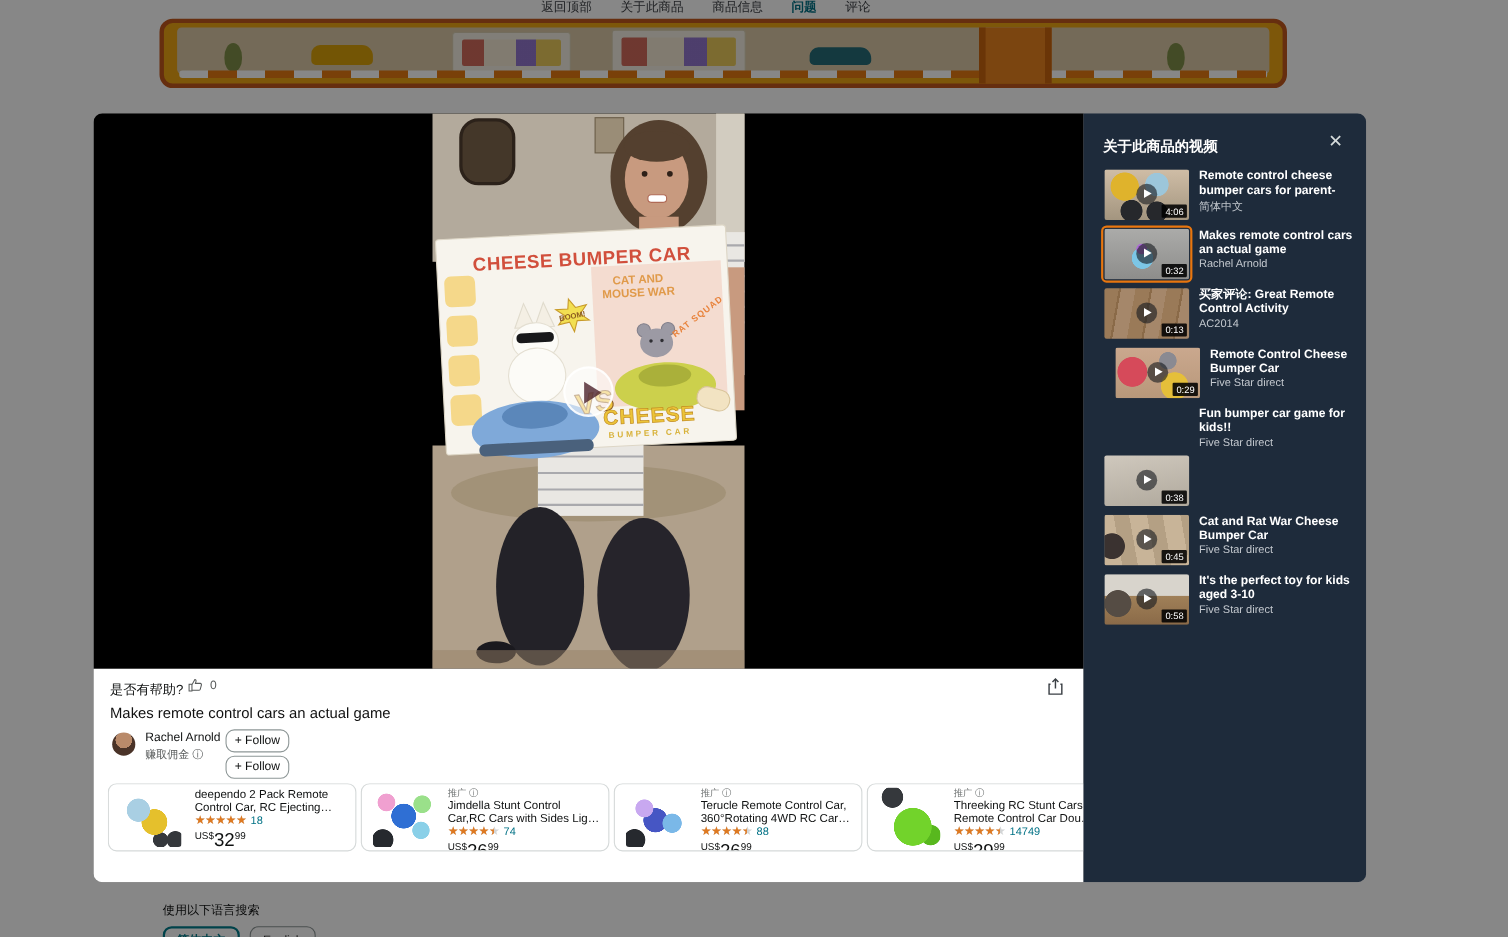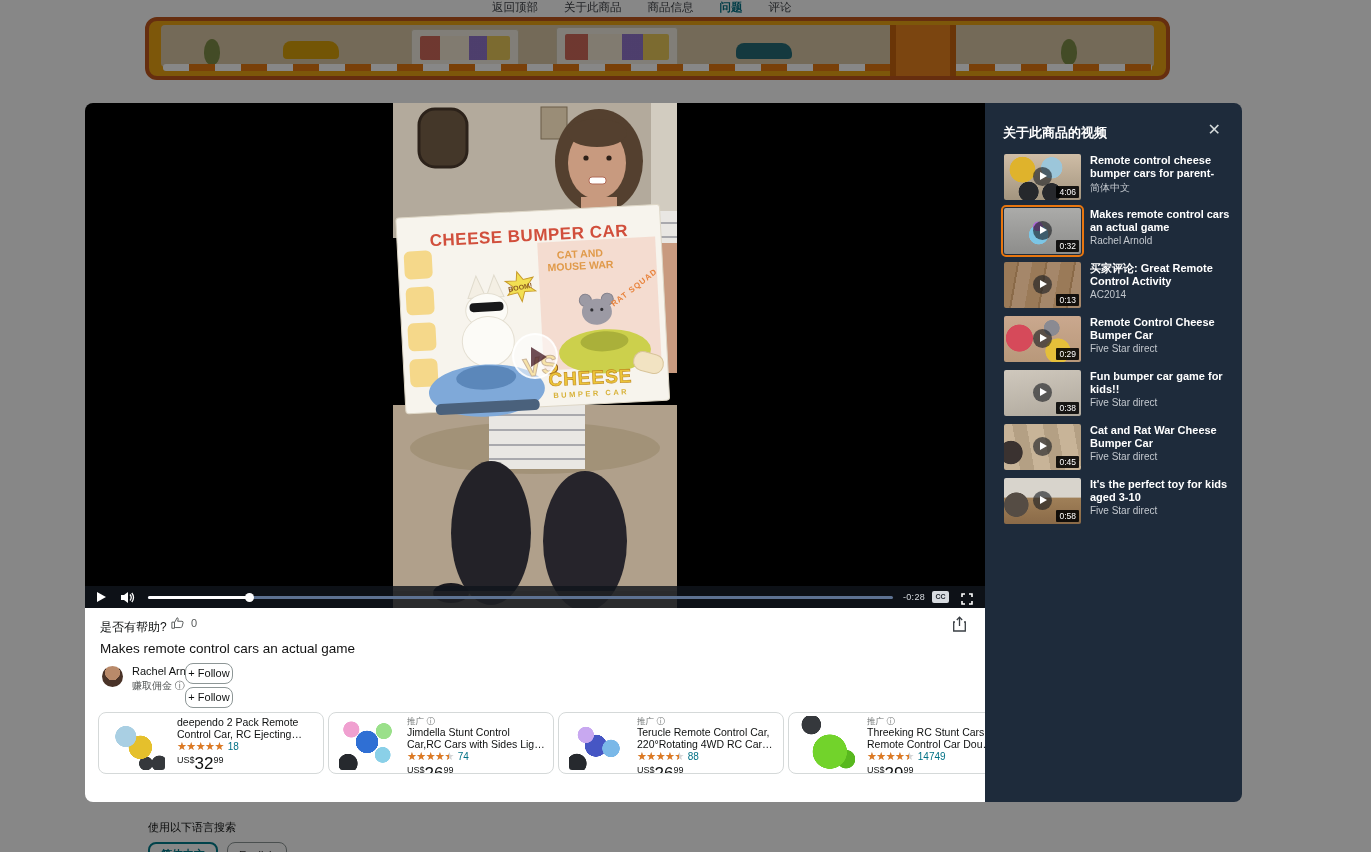--- a/index.html
+++ b/index.html
@@ -57,21 +57,21 @@
   .info-panel { position:absolute; left:0; top:505px; width:900px; height:194px; background:#fff; }
   .helpful-label { position:absolute; left:15px; top:11px; font-size:12px; color:#0f1111; }
   .thumb-btn { position:absolute; left:86px; top:8px; display:flex; align-items:center; gap:6px; cursor:pointer; color:#565959; }
   .thumb-count { font-size:11px; }
   .share-btn { position:absolute; right:18px; top:8px; cursor:pointer; }
   .vp-title { position:absolute; left:15px; top:33px; font-size:13.5px; color:#111; }
   .avatar { position:absolute; left:17px; top:58px; width:21px; height:21px; border-radius:50%;
      background:radial-gradient(circle at 50% 32%, #b98a6a 0 42%, #4a3328 43%); }
   .author-name { position:absolute; left:47px; top:57px; font-size:11px; color:#0f1111; }
   .author-badge { position:absolute; left:47px; top:71px; font-size:10px; color:#565959; }
-  .follow-btn { position:absolute; left:100px; width:48px; height:21px; background:#fff; border:1px solid #8d9696; border-radius:8px;
+  .follow-btn { position:absolute; left:120px; width:58px; height:21px; background:#fff; border:1px solid #8d9696; border-radius:8px;
      font-size:11px; color:#0f1111; text-align:center; line-height:19px; cursor:pointer; }
   .follow-1 { top:55px; } .follow-2 { top:79px; }
 
   .cards { position:absolute; left:13px; right:0; top:104px; height:66px; display:flex; gap:4px; overflow:hidden; }
   .card { flex:0 0 226px; height:62px; background:#fff; border:1px solid #d5d9d9; border-radius:8px; display:flex; cursor:pointer; }
   .card .imgbox { flex:0 0 76px; display:flex; align-items:center; justify-content:center; }
   .card .img { width:56px; height:54px; border-radius:3px; }
   .card .txt { flex:1; padding:3px 6px 0 2px; overflow:hidden; }
   .sponsored-row { font-size:8.5px; color:#6f7373; height:10px; }
   .card-title { font-size:10.5px; line-height:12px; color:#0f1111; max-height:24px; overflow:hidden; }
@@ -128,22 +128,22 @@
      linear-gradient(180deg,#cfbda6,#a3957f); }
   .sb-thumb.t1 { background:
      radial-gradient(circle at 44% 40%, #ad6cd6 0 9%, transparent 10%),
      radial-gradient(circle at 45% 58%, #7cc6e6 0 19%, transparent 20%),
      linear-gradient(180deg,#ababa9,#8d8d8b); }
   .sb-thumb.t2 { background:repeating-linear-gradient(100deg,#9a7a58 0 13px,#8a6a48 13px 15px,#a5876a 15px 28px); }
   .sb-thumb.t3 { background:
      radial-gradient(circle at 20% 48%, #d64a5a 0 20%, transparent 21%),
      radial-gradient(circle at 62% 26%, #8a8a92 0 13%, transparent 14%),
      radial-gradient(circle at 70% 76%, #e5bf3a 0 19%, transparent 20%),
-     linear-gradient(180deg,#caa88e,#b8987a); }
-  .sb-thumb.t4 { background:linear-gradient(170deg,#cfc8bd,#b0a99d); }
+     linear-gradient(180deg,#caa88e,#b8987a); margin-left: 10px; }
+  .sb-thumb.t4 { background:linear-gradient(170deg,#cfc8bd,#b0a99d);margin-top:44px; }
   .sb-thumb.t5 { background:
      radial-gradient(circle at 9% 62%, #3a3230 0 15%, transparent 16%),
      repeating-linear-gradient(80deg,#c8b498 0 16px,#b4a084 16px 30px); }
   .sb-thumb.t6 { background:
      radial-gradient(circle at 16% 58%, #554c44 0 17%, transparent 18%),
      linear-gradient(180deg,#d8d4cc 0 42%,#a08058 43%,#8a6a48 100%); }
 
   svg text { font-family:"Liberation Sans", sans-serif; }
 </style>
 </head>
@@ -263,44 +263,20 @@
             <text x="196" y="296" text-anchor="middle" font-size="7.5" font-weight="bold" fill="#d8b23a" letter-spacing="2.5">BUMPER CAR</text>
             <rect x="240" y="256" width="30" height="19" rx="9" fill="#f2e3c2" stroke="#d8c49a" transform="rotate(18 255 265)"></rect>
           </g>
         </svg>
       </div>
 
       <div class="play-overlay">
           <div class="tri"></div>
         </div>
 
-      <div class="controls">
-        <div class="ctl-play"></div>
-        <div class="ctl-vol">
-          <svg width="14" height="13" viewBox="0 0 14 13">
-              <polygon points="0,4 3,4 7,1 7,12 3,9 0,9" fill="#fff"></polygon>
-              <path d="M9 3.5 Q11.5 6.5 9 9.5" stroke="#fff" stroke-width="1.3" fill="none"></path>
-              <path d="M10.8 2 Q14.2 6.5 10.8 11" stroke="#fff" stroke-width="1.3" fill="none"></path>
-            </svg>
-        </div>
-        <div class="progress">
-          <div class="played" style="width: 13.5%;"></div>
-          <div class="knob" style="left: 13.5%;"></div>
-        </div>
-        <div class="ctl-time">-0:28</div>
-        <div class="ctl-cc">CC</div>
-        <div class="ctl-fs">
-          <svg width="12" height="12" viewBox="0 0 12 12" stroke="#fff" stroke-width="1.6" fill="none">
-            <path d="M1 4 V1 H4"></path>
-              <path d="M8 1 H11 V4"></path>
-              <path d="M11 8 V11 H8"></path>
-              <path d="M4 11 H1 V8"></path>
-          </svg>
-        </div>
-      </div>
     </div>
 
     <div class="info-panel">
       <div class="helpful-label">是否有帮助?</div>
       <div class="thumb-btn">
         <svg width="14" height="14" viewBox="0 0 16 16">
             <path d="M1 7 h3 v7 H1 z M4 13 V7.5 L7 2 q1.5 0.2 1.2 2 L7.6 6 h5 q1.6 0.3 1.2 1.8 l-1.2 4.4 q-0.4 1-1.5 1 H5.5 Z" fill="none" stroke="#565959" stroke-width="1.1"></path>
           </svg>
         <span class="thumb-count">0</span>
       </div>
@@ -355,21 +331,21 @@
   </div>
 
   <div class="card">
     <div class="imgbox">
               <div class="img p2"></div>
             </div>
     <div class="txt">
       <div class="sponsored-row">
         <span>推广</span> <span>ⓘ</span>
       </div>
-      <div class="card-title">Terucle Remote Control Car, 220°Rotating 4WD RC Car…</div>
+      <div class="card-title">Terucle Remote Control Car, 360°Rotating 4WD RC Car…</div>
       <div class="stars-row">
         <span class="stars">★★★★★<span class="fill" style="width: 90%;">★★★★★</span></span>
         <span class="review-count">88</span>
       </div>
       <div class="price-row">
         <span class="price-cur">US$</span><span class="price-whole">26</span><span class="price-cents">99</span>
       </div>
     </div>
   </div>
 

